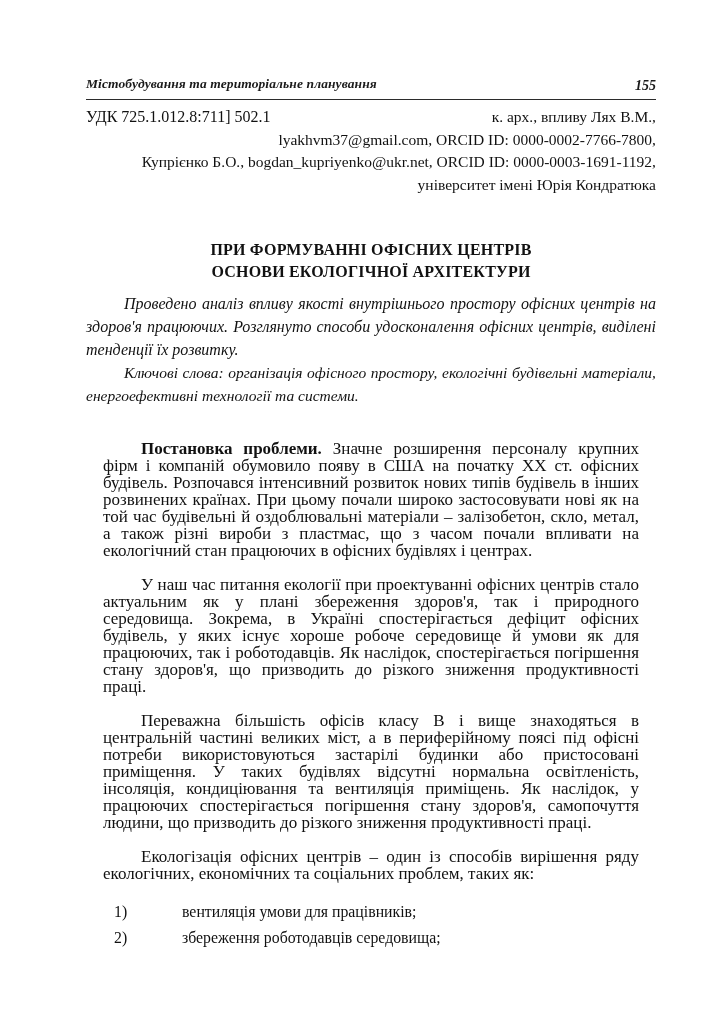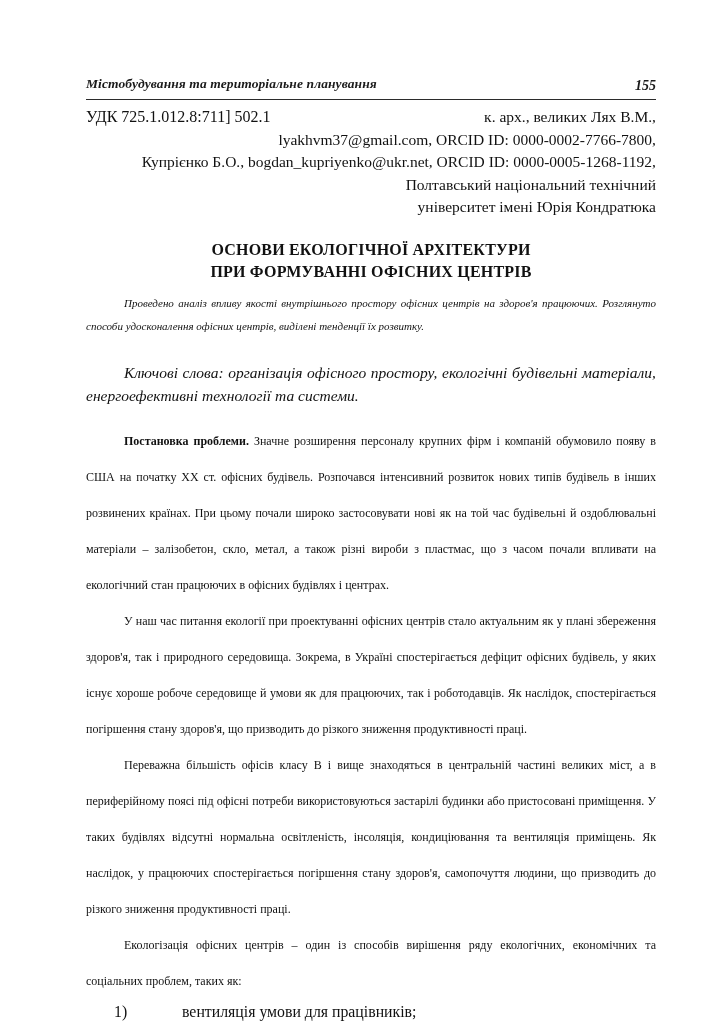--- a/index.html
+++ b/index.html
@@ -103,21 +103,21 @@
     display: block;
   }
 
   
   .abstract {
     position: absolute;
     left: 86px;
     top: 292px;
     width: 570px;
     font-style: italic;
-    font-size: 11px;
+    font-size: 16px;
     line-height: 23px;
     text-align: justify;
     text-indent: 38px;
   }
   .keywords {
     position: absolute;
     left: 86px;
     top: 361px;
     width: 570px;
     font-style: italic;
@@ -130,25 +130,25 @@
   }
 
   
   .body-block {
     position: absolute;
     left: 86px;
     top: 423px;
     width: 570px;
   }
   .para {
-    font-size: 12px;
-    line-height: 36px;
+    font-size: 17px;
+    line-height: 17px;
     text-align: justify;
     text-indent: 38px;
-    margin: 0;
+    margin: 17px;
     hyphens: none;
   }
   .para b {
     font-weight: 700;
   }
 
   
   .num-list {
     margin: 0;
     padding: 0;
@@ -178,31 +178,30 @@
 
   <div class="running-head">
     <span class="running-head-title">Містобудування та територіальне планування</span>
     <span class="running-head-page">155</span>
   </div>
   <div class="head-rule"></div>
 
   <div class="meta">
     <div class="meta-row split">
       <span class="udk">УДК 725.1.012.8:711] 502.1</span>
-      <span>к. арх., великих Лях В.М.,</span>
+      <span>к. арх., впливу Лях В.М.,</span>
     </div>
     <div class="meta-row right">lyakhvm37@gmail.com, ORCID ID: 0000-0002-7766-7800,</div>
-    <div class="meta-row right">Купрієнко Б.О.,  bogdan_kupriyenko@ukr.net, ORCID ID: 0000-0005-1268-1192,</div>
-    <div class="meta-row right">Полтавський національний технічний</div>
+    <div class="meta-row right">Купрієнко Б.О.,  bogdan_kupriyenko@ukr.net, ORCID ID: 0000-0003-1691-1192,</div>
     <div class="meta-row right">університет імені Юрія Кондратюка</div>
   </div>
 
   <h1 class="article-title">
+    <span class="tline">ПРИ ФОРМУВАННІ ОФІСНИХ ЦЕНТРІВ</span>
     <span class="tline">ОСНОВИ ЕКОЛОГІЧНОЇ АРХІТЕКТУРИ</span>
-    <span class="tline">ПРИ ФОРМУВАННІ ОФІСНИХ ЦЕНТРІВ</span>
   </h1>
 
   <div class="abstract">Проведено аналіз впливу якості внутрішнього простору офісних центрів на здоров'я працюючих. Розглянуто способи удосконалення офісних центрів, виділені тенденції їх розвитку.</div>
 
   <div class="keywords">
     <span class="kw-label">Ключові слова</span><span>: </span><span>організація офісного простору, екологічні будівельні матеріали, енергоефективні технології та системи.</span>
   </div>
 
   <div class="body-block">
     <p class="para"><b>Постановка проблеми.</b><span> Значне розширення персоналу крупних фірм і компаній обумовило появу в США на початку XX ст.  офісних будівель. Розпочався інтенсивний розвиток нових типів будівель в інших розвинених країнах. При цьому почали широко застосовувати нові як на той час будівельні й оздоблювальні матеріали – залізобетон, скло, метал, а також різні вироби з пластмас, що з часом почали впливати на екологічний стан працюючих в офісних будівлях і центрах.</span></p>

